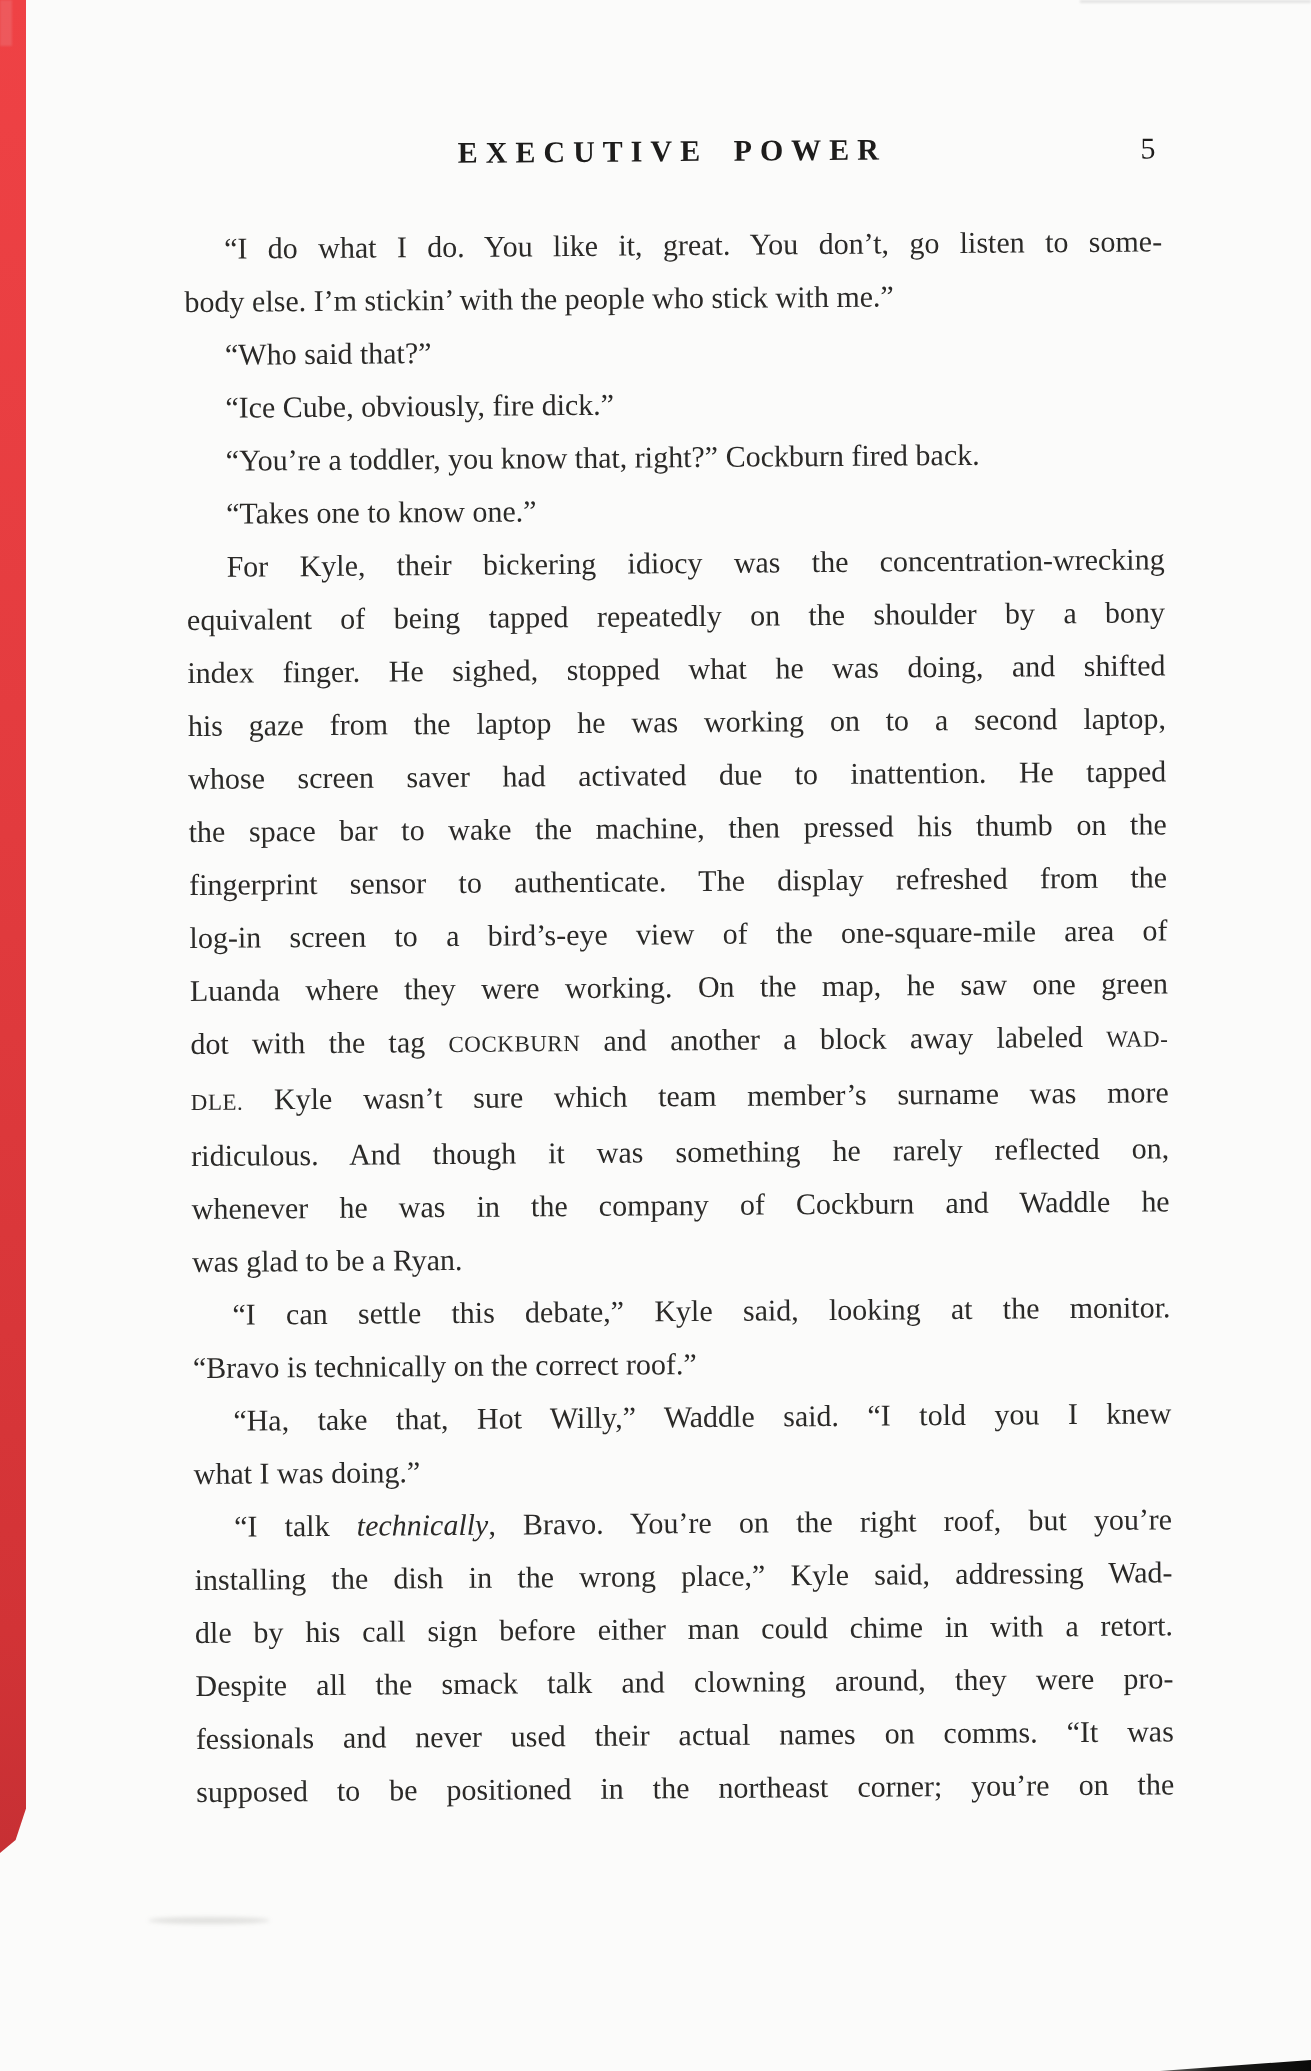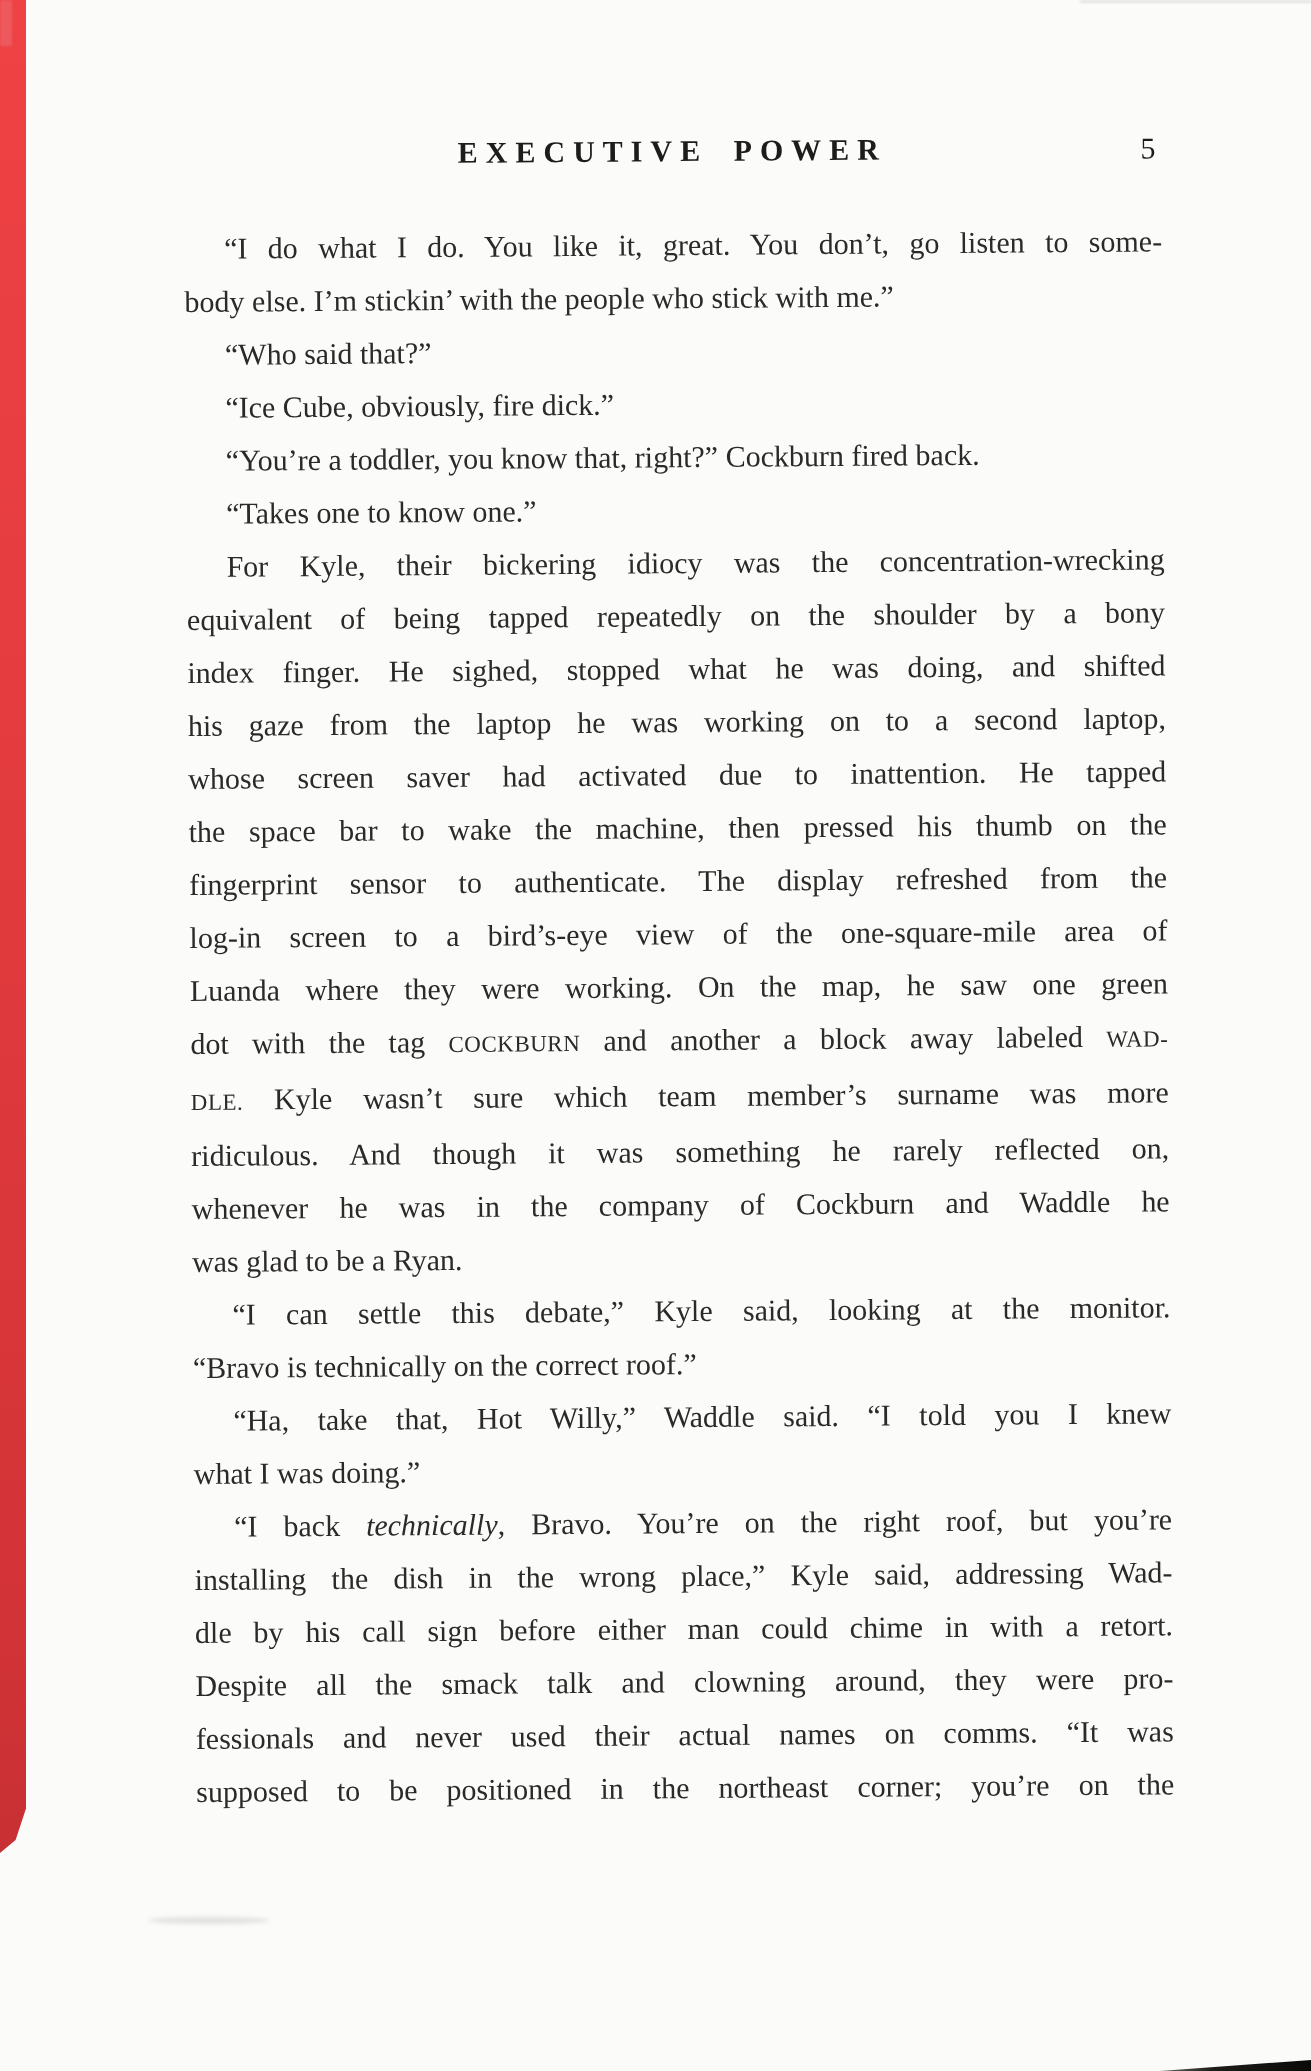--- a/index.html
+++ b/index.html
@@ -120,21 +120,21 @@
         <div class="line j"><span>Luanda where they were working. On the map, he saw one green</span></div>
         <div class="line j"><span>dot with the tag </span><span class="sc">COCKBURN</span><span> and another a block away labeled </span><span class="sc">WAD-</span></div>
         <div class="line j"><span class="sc">DLE.</span><span> Kyle wasn’t sure which team member’s surname was more</span></div>
         <div class="line j"><span>ridiculous. And though it was something he rarely reflected on,</span></div>
         <div class="line j"><span>whenever he was in the company of Cockburn and Waddle he</span></div>
         <div class="line"><span>was glad to be a Ryan.</span></div>
         <div class="line j ind"><span>“I can settle this debate,” Kyle said, looking at the monitor.</span></div>
         <div class="line"><span>“Bravo is technically on the correct roof.”</span></div>
         <div class="line j ind"><span>“Ha, take that, Hot Willy,” Waddle said. “I told you I knew</span></div>
         <div class="line"><span>what I was doing.”</span></div>
-        <div class="line j ind"><span>“I back </span><span class="i">technically</span><span>, Bravo. You’re on the right roof, but you’re</span></div>
+        <div class="line j ind"><span>“I talk </span><span class="i">technically</span><span>, Bravo. You’re on the right roof, but you’re</span></div>
         <div class="line j"><span>installing the dish in the wrong place,” Kyle said, addressing Wad-</span></div>
         <div class="line j"><span>dle by his call sign before either man could chime in with a retort.</span></div>
         <div class="line j"><span>Despite all the smack talk and clowning around, they were pro-</span></div>
         <div class="line j"><span>fessionals and never used their actual names on comms. “It was</span></div>
         <div class="line j"><span>supposed to be positioned in the northeast corner; you’re on the</span></div>
       </div>
   </div>
 
   <div class="smudge"></div>
   <div class="corner-shadow"></div>

